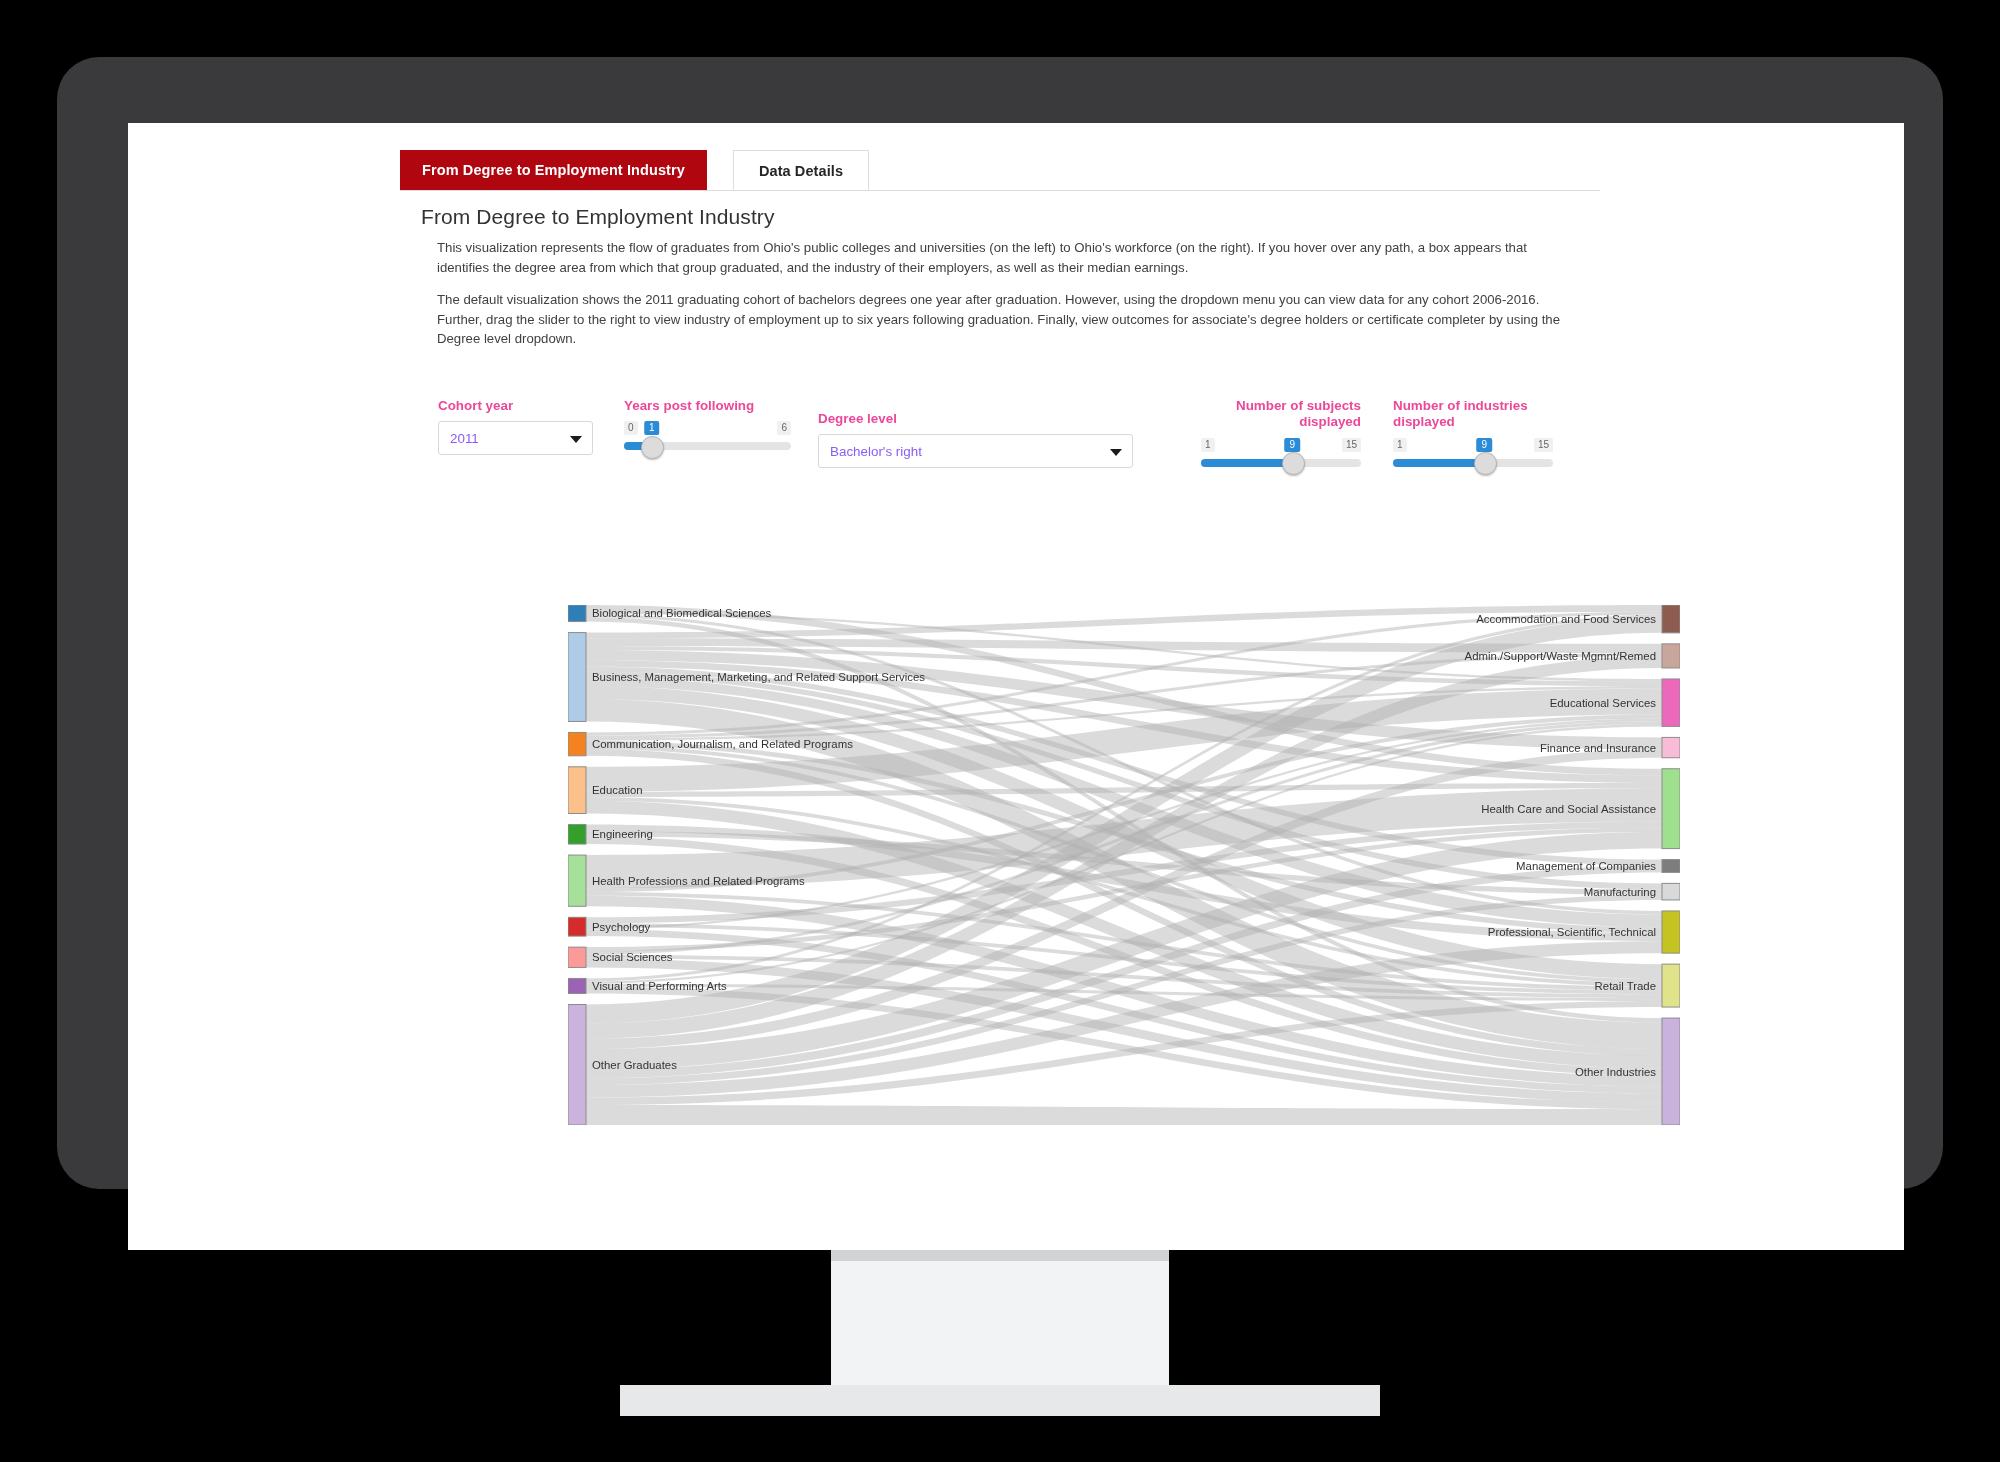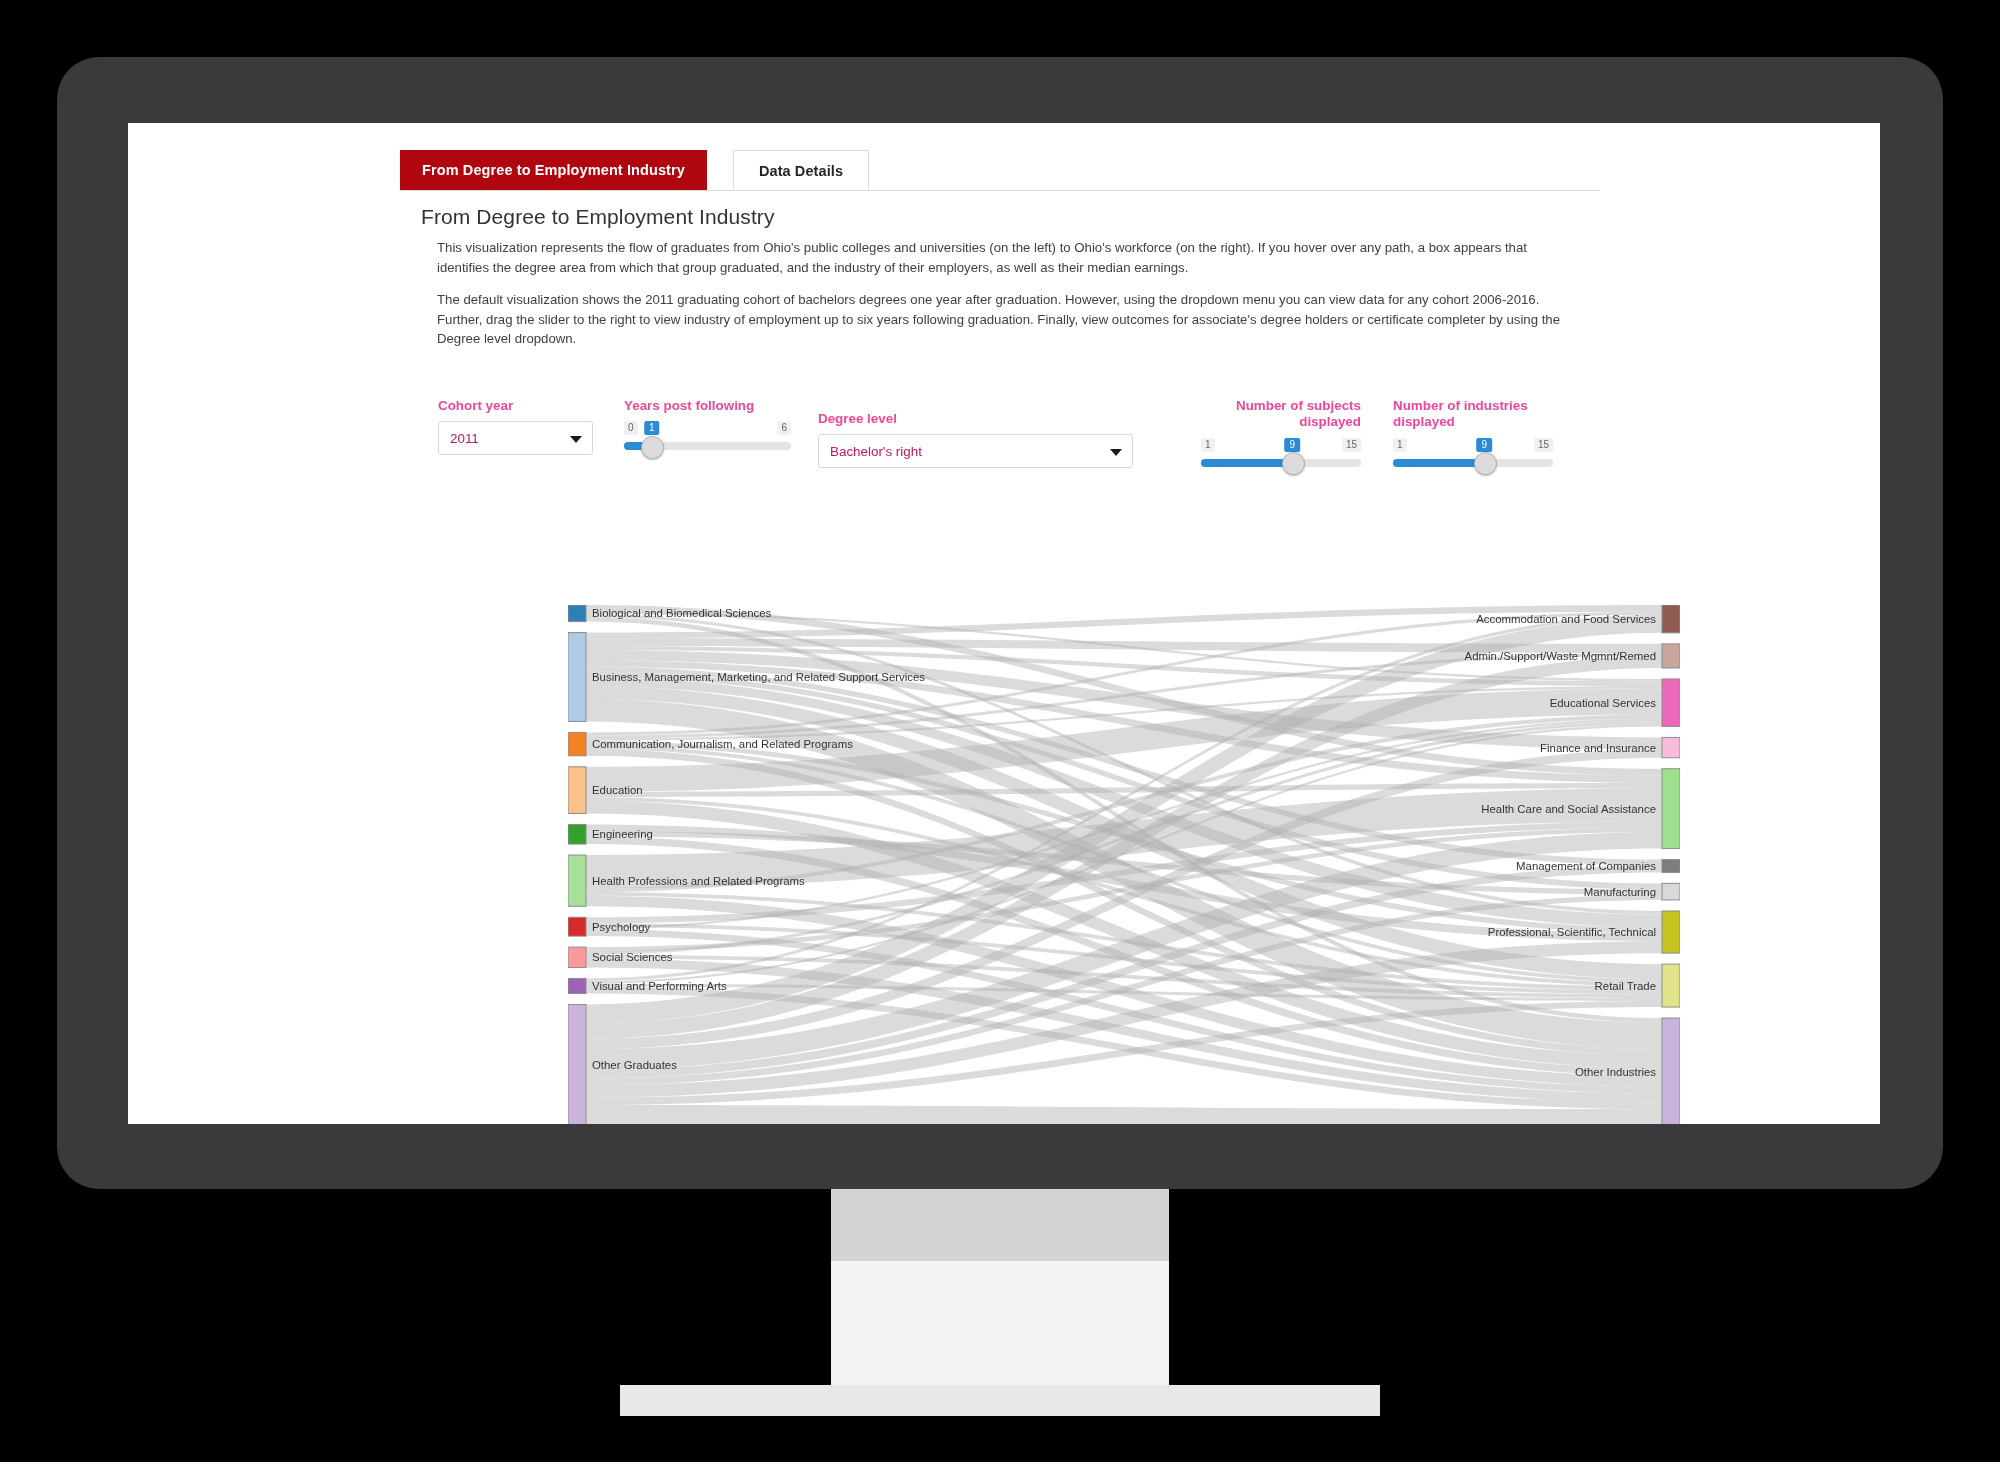--- a/index.html
+++ b/index.html
@@ -7,22 +7,22 @@
   body{width:2000px;height:1462px;overflow:hidden;font-family:"Liberation Sans",sans-serif;}
 
   #root{position:relative;width:2000px;height:1462px;background:#000;}
 
   
   .monitor-bezel{
     position:absolute;left:57px;top:57px;width:1886px;height:1132px;
     background:#3a3a3c;border-radius:42px;
   }
   .monitor-screen{
-    position:absolute;left:128px;top:123px;width:1752px;height:1001px;
-    background:#ffffff;overflow:hidden;
+    position:absolute;left:128px;top:123px;width:1752px;height:1127px;
+    background:#ffffff;overflow:hidden;padding-left:24px;
   }
   .stand-neck{
     position:absolute;left:831px;top:1189px;width:338px;height:136px;background:#d2d3d5;
   }
   .stand-neck2{
     position:absolute;left:831px;top:1261px;width:338px;height:140px;background:#f2f3f4;
   }
   .stand-base{
     position:absolute;left:620px;top:1385px;width:760px;height:31px;background:#e7e8ea;
   }
@@ -57,21 +57,21 @@
   
   .controls{position:absolute;left:310px;top:275px;width:1160px;height:60px;}
   .ctrl{position:absolute;top:0;}
   .ctrl-label{
     font-size:13.4px;font-weight:bold;color:#ec4899;margin-bottom:7px;line-height:1.22;
   }
   .select-box{
     position:relative;box-sizing:border-box;height:34px;background:#fff;
     border:1px solid #d8d8d8;border-radius:3px;
     display:flex;align-items:center;padding:0 26px 0 11px;
-    font-size:13.4px;color:#be185d;
+    font-size:13.4px;color:#8b5cf6;
   }
   .caret{
     position:absolute;right:10px;top:50%;margin-top:-2px;
     width:0;height:0;border-left:6px solid transparent;border-right:6px solid transparent;
     border-top:7px solid #1b1b1b;
   }
 
   
   .slider-wrap{position:relative;width:100%;}
   .sl-ticks{position:relative;height:17px;}

